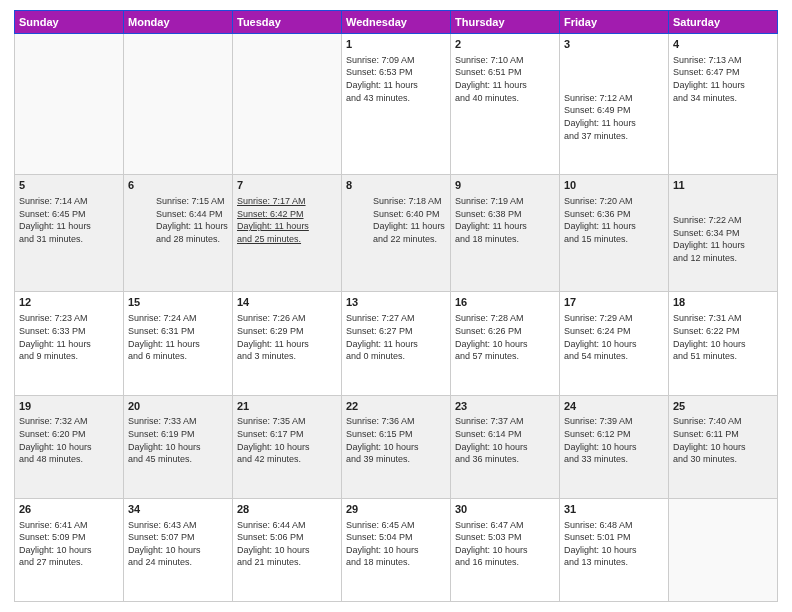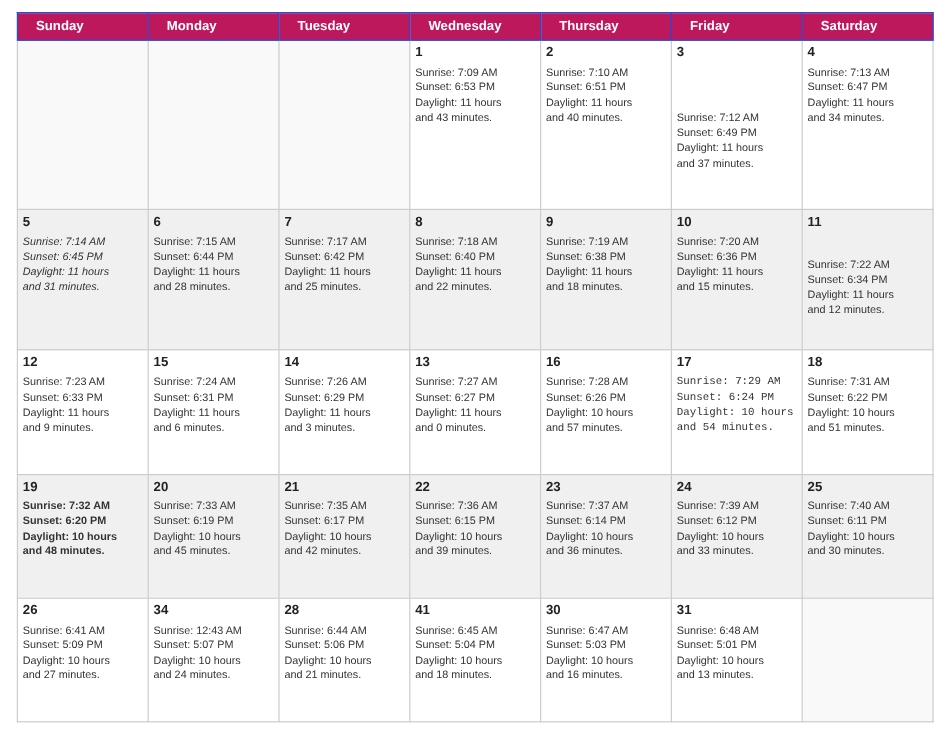--- a/index.html
+++ b/index.html
@@ -53,23 +53,23 @@
       font-size: 13px;
       color: #444;
     }
     .calendar {
       width: 100%;
       border-collapse: collapse;
       flex: 1;
       font-size: 9.5px;
     }
     .calendar thead th {
-      background-color: #be185d;
+      background-color: #a21caf;
       color: #fff;
-      padding: 5px 15px;
+      padding: 5px 4px;
       text-align: left;
       font-size: 11px;
       font-weight: 600;
       border: 1px solid #1d4ed8;
     }
     .calendar tbody td {
       border: 1px solid #ccc;
       vertical-align: top;
       padding: 3px 4px;
       width: calc(100% / 7);
@@ -145,42 +145,42 @@
             <span class="day-num">4</span>
             <div class="day-info" style="white-space: pre-line;">Sunrise: 7:13 AM
 Sunset: 6:47 PM
 Daylight: 11 hours
 and 34 minutes.</div>
           </td>
         </tr>
         <tr class="row-shaded">
           <td>
             <span class="day-num">5</span>
-            <div class="day-info" style="white-space: pre-line; font-style: italic;">Sunrise: 7:14 AM
+            <div class="day-info" style="white-space: pre-line;">Sunrise: 7:14 AM
 Sunset: 6:45 PM
 Daylight: 11 hours
 and 31 minutes.</div>
           </td>
           <td>
             <span class="day-num">6</span>
-            <div class="day-info" style="white-space: pre-line;">Sunrise: 7:15 AM
+            <div class="day-info" style="white-space: pre-line; margin-left: 28px;">Sunrise: 7:15 AM
 Sunset: 6:44 PM
 Daylight: 11 hours
 and 28 minutes.</div>
           </td>
           <td>
             <span class="day-num">7</span>
-            <div class="day-info" style="white-space: pre-line;">Sunrise: 7:17 AM
+            <div class="day-info" style="white-space: pre-line; text-decoration: underline;">Sunrise: 7:17 AM
 Sunset: 6:42 PM
 Daylight: 11 hours
 and 25 minutes.</div>
           </td>
           <td>
             <span class="day-num">8</span>
-            <div class="day-info" style="white-space: pre-line;">Sunrise: 7:18 AM
+            <div class="day-info" style="white-space: pre-line; margin-left: 27px;">Sunrise: 7:18 AM
 Sunset: 6:40 PM
 Daylight: 11 hours
 and 22 minutes.</div>
           </td>
           <td>
             <span class="day-num">9</span>
             <div class="day-info" style="white-space: pre-line;">Sunrise: 7:19 AM
 Sunset: 6:38 PM
 Daylight: 11 hours
 and 18 minutes.</div>
@@ -231,37 +231,37 @@
           </td>
           <td>
             <span class="day-num">16</span>
             <div class="day-info" style="white-space: pre-line;">Sunrise: 7:28 AM
 Sunset: 6:26 PM
 Daylight: 10 hours
 and 57 minutes.</div>
           </td>
           <td>
             <span class="day-num">17</span>
-            <div class="day-info" style="white-space: pre-line; font-family: Liberation Mono, monospace;">Sunrise: 7:29 AM
+            <div class="day-info" style="white-space: pre-line;">Sunrise: 7:29 AM
 Sunset: 6:24 PM
 Daylight: 10 hours
 and 54 minutes.</div>
           </td>
           <td>
             <span class="day-num">18</span>
             <div class="day-info" style="white-space: pre-line;">Sunrise: 7:31 AM
 Sunset: 6:22 PM
 Daylight: 10 hours
 and 51 minutes.</div>
           </td>
         </tr>
         <tr class="row-shaded">
           <td>
             <span class="day-num">19</span>
-            <div class="day-info" style="white-space: pre-line; font-weight: bold;">Sunrise: 7:32 AM
+            <div class="day-info" style="white-space: pre-line;">Sunrise: 7:32 AM
 Sunset: 6:20 PM
 Daylight: 10 hours
 and 48 minutes.</div>
           </td>
           <td>
             <span class="day-num">20</span>
             <div class="day-info" style="white-space: pre-line;">Sunrise: 7:33 AM
 Sunset: 6:19 PM
 Daylight: 10 hours
 and 45 minutes.</div>
@@ -305,34 +305,34 @@
         <tr class="row-white">
           <td>
             <span class="day-num">26</span>
             <div class="day-info" style="white-space: pre-line;">Sunrise: 6:41 AM
 Sunset: 5:09 PM
 Daylight: 10 hours
 and 27 minutes.</div>
           </td>
           <td>
             <span class="day-num">34</span>
-            <div class="day-info" style="white-space: pre-line;">Sunrise: 12:43 AM
+            <div class="day-info" style="white-space: pre-line;">Sunrise: 6:43 AM
 Sunset: 5:07 PM
 Daylight: 10 hours
 and 24 minutes.</div>
           </td>
           <td>
             <span class="day-num">28</span>
             <div class="day-info" style="white-space: pre-line;">Sunrise: 6:44 AM
 Sunset: 5:06 PM
 Daylight: 10 hours
 and 21 minutes.</div>
           </td>
           <td>
-            <span class="day-num">41</span>
+            <span class="day-num">29</span>
             <div class="day-info" style="white-space: pre-line;">Sunrise: 6:45 AM
 Sunset: 5:04 PM
 Daylight: 10 hours
 and 18 minutes.</div>
           </td>
           <td>
             <span class="day-num">30</span>
             <div class="day-info" style="white-space: pre-line;">Sunrise: 6:47 AM
 Sunset: 5:03 PM
 Daylight: 10 hours

